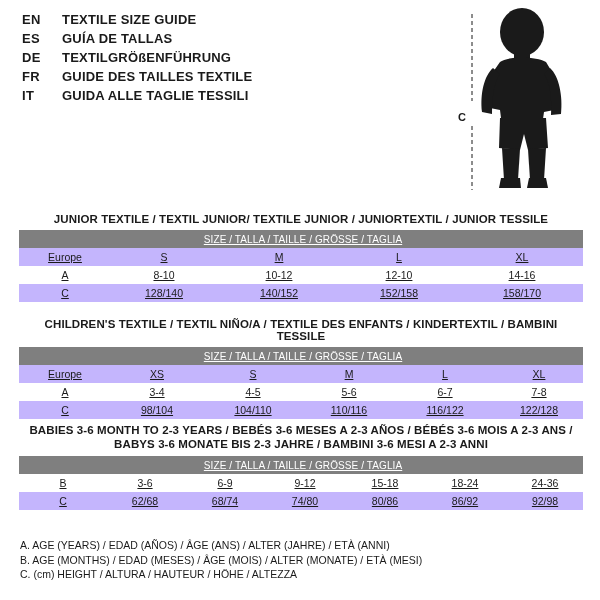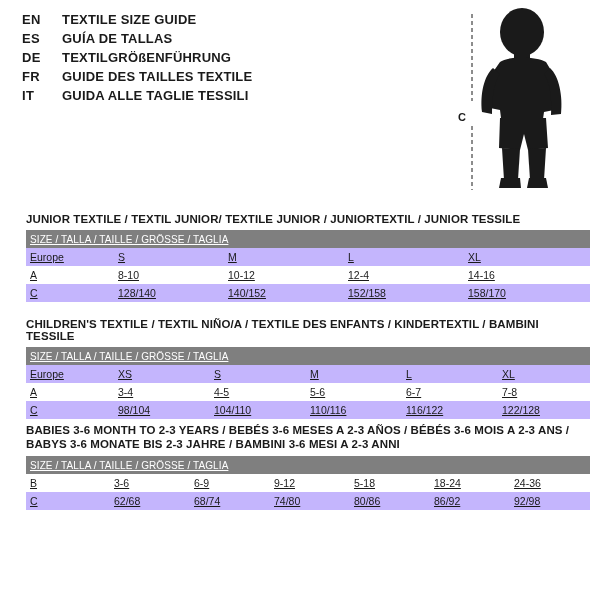--- a/index.html
+++ b/index.html
@@ -66,22 +66,23 @@
     position: absolute;
     left: 18px;
     top: 105px;
     font-size: 11px;
     font-weight: bold;
   }
 
   
   .section {
     position: absolute;
-    left: 26px;
+    left: 19px;
     width: 564px;
+    text-align: center;
   }
   .section-title {
     font-size: 11.5px;
     font-weight: bold;
     padding-bottom: 5px;
     letter-spacing: 0.1px;
   }
   .section-title.two-line {
     line-height: 14px;
   }
@@ -197,21 +198,21 @@
           <td>Europe</td>
           <td>S</td>
           <td>M</td>
           <td>L</td>
           <td>XL</td>
         </tr>
         <tr class="white-row">
           <td>A</td>
           <td>8-10</td>
           <td>10-12</td>
-          <td>12-4</td>
+          <td>12-10</td>
           <td>14-16</td>
         </tr>
         <tr class="grey-row">
           <td>C</td>
           <td>128/140</td>
           <td>140/152</td>
           <td>152/158</td>
           <td>158/170</td>
         </tr>
       </tbody>
@@ -275,31 +276,36 @@
       </colgroup>
       <tbody>
         <tr class="head-row">
           <td colspan="7">SIZE / TALLA / TAILLE / GRÖSSE / TAGLIA</td>
         </tr>
         <tr class="white-row">
           <td>B</td>
           <td>3-6</td>
           <td>6-9</td>
           <td>9-12</td>
-          <td>5-18</td>
+          <td>15-18</td>
           <td>18-24</td>
           <td>24-36</td>
         </tr>
         <tr class="grey-row">
           <td>C</td>
           <td>62/68</td>
           <td>68/74</td>
           <td>74/80</td>
           <td>80/86</td>
           <td>86/92</td>
           <td>92/98</td>
         </tr>
       </tbody>
     </table>
   </div>
 
+  <div class="legend" style="top: 538px;">
+    <div>A. AGE (YEARS) / EDAD (AÑOS) / ÂGE (ANS) / ALTER (JAHRE) / ETÀ (ANNI)</div>
+    <div>B. AGE (MONTHS) / EDAD (MESES) / ÂGE (MOIS) / ALTER (MONATE) / ETÀ (MESI)</div>
+    <div>C. (cm) HEIGHT / ALTURA / HAUTEUR / HÖHE / ALTEZZA</div>
+  </div>
 
 </div>
 
 </body></html>

